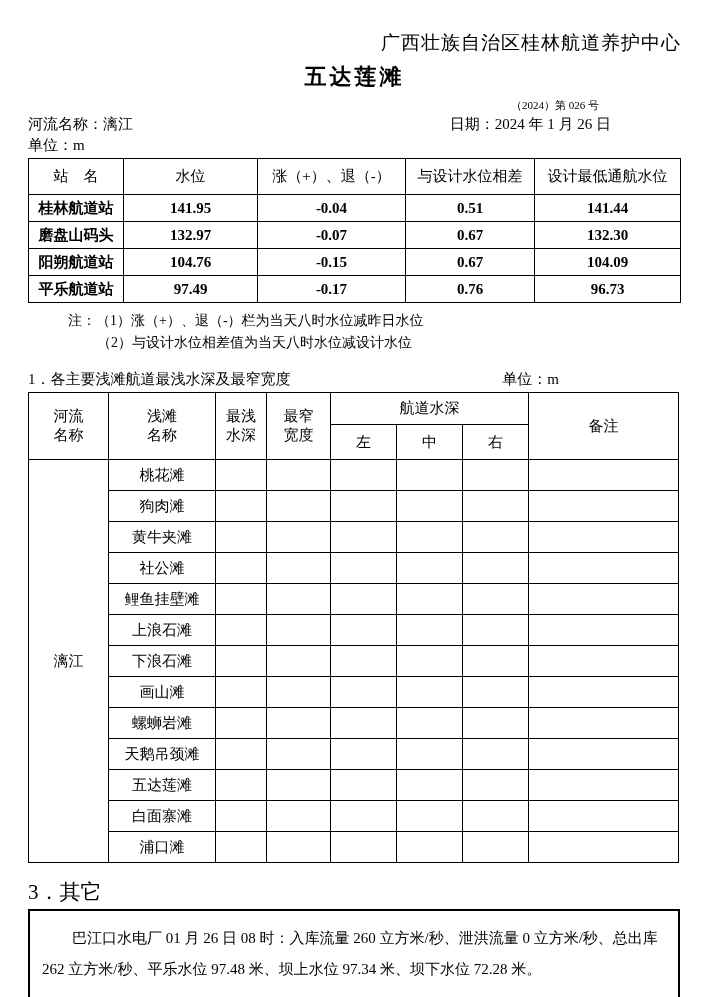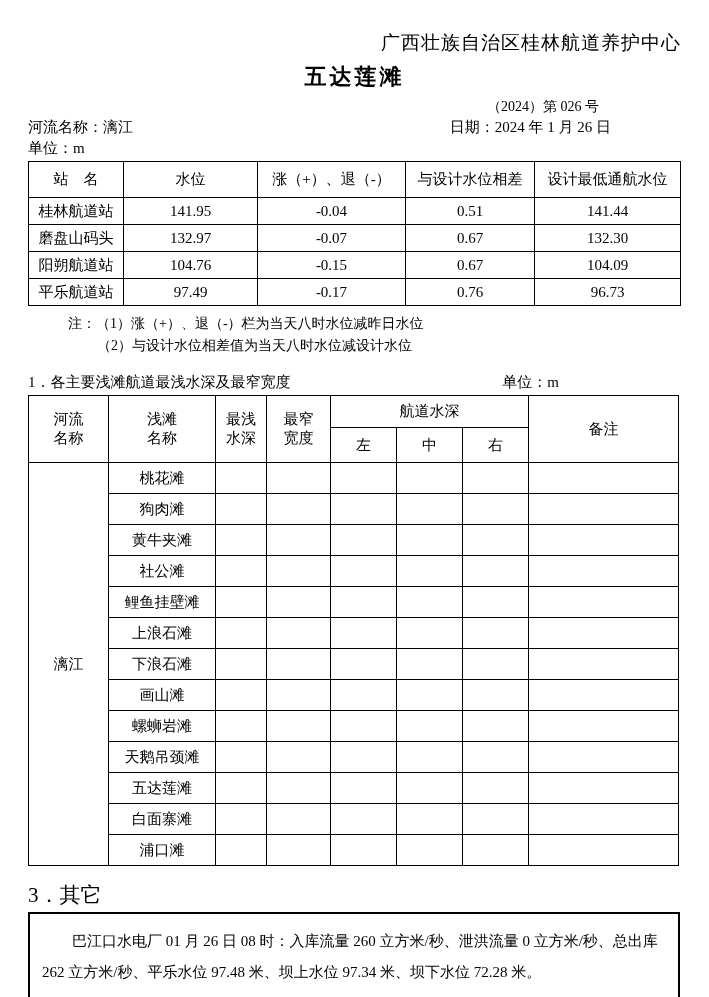--- a/index.html
+++ b/index.html
@@ -7,35 +7,35 @@
   body {
     width:709px; height:997px;
     font-family:"Liberation Serif","DejaVu Serif",serif;
     color:#000; font-size:15px;
     position:relative; overflow:hidden;
   }
   .page { padding:30px 28px 0 28px; }
 
   .org-title { text-align:right; font-size:19px; letter-spacing:1px; }
   .doc-title { text-align:center; font-size:22px; font-weight:bold; letter-spacing:3px; margin-top:6px; }
-  .doc-number { text-align:right; padding-right:82px; margin-top:6px; font-size:14px; }
+  .doc-number { text-align:right; padding-right:82px; margin-top:6px; font-size:11px; }
 
   .line-row { display:flex; justify-content:space-between; align-items:flex-end; margin-top:2px;gap:32px; }
   .line-row .right { padding-right:70px; }
   .sec1-row .right { padding-right:96px; }
   .sec2-row { margin-top:16px; }
   .sec2-row .right { padding-right:122px; }
 
   table { border-collapse:collapse; width:584px; table-layout:fixed; margin-top:3px; }
   th, td {
     border:1px solid #000; text-align:center; vertical-align:middle;
     font-weight:normal; font-size:15px; padding:0 2px; overflow:hidden;
   }
   .t1 th { height:36px; }
-  .t1 td { height:27px; }
+  .t1 td { height:27px;font-weight:bold; }
   .t2 th { white-space:pre-line; line-height:1.25; }
   .t2 .h1 { height:32px; }
   .t2 .h2 { height:35px; }
   .t2 td { height:31px; }
 
   .notes { margin-top:7px; font-size:14px; line-height:22px;margin-left:40px; }
   .notes .note2 { padding-left:29px; }
 
   .sec3-title { margin-top:15px; font-size:21px; }
   .sec3-box {

